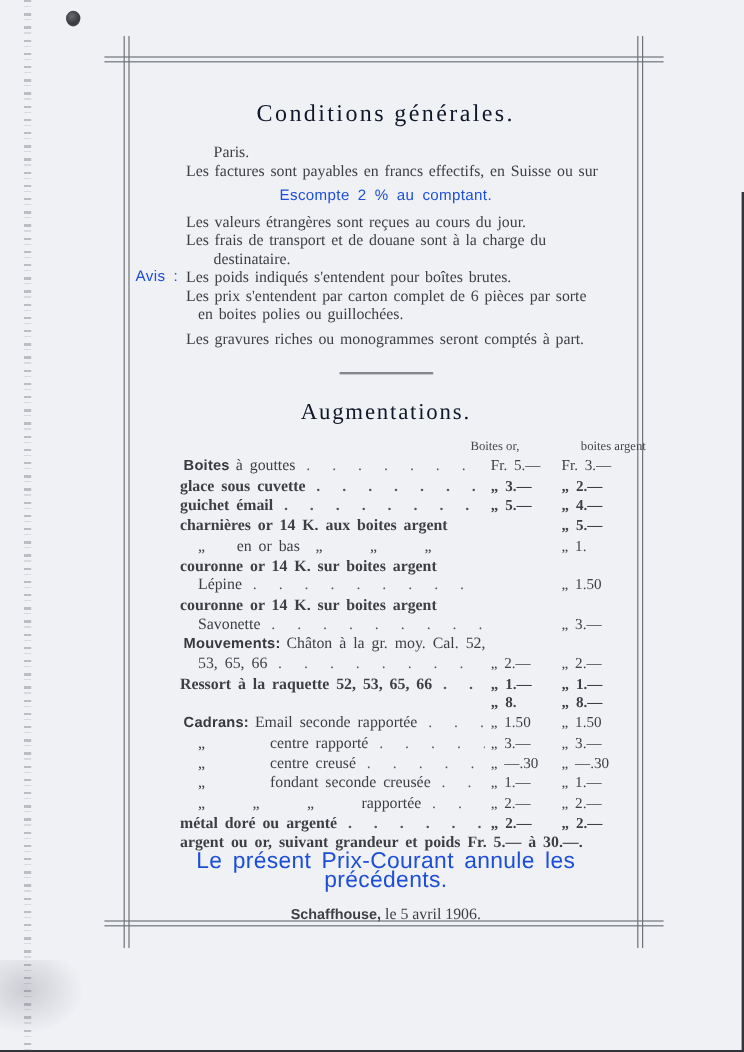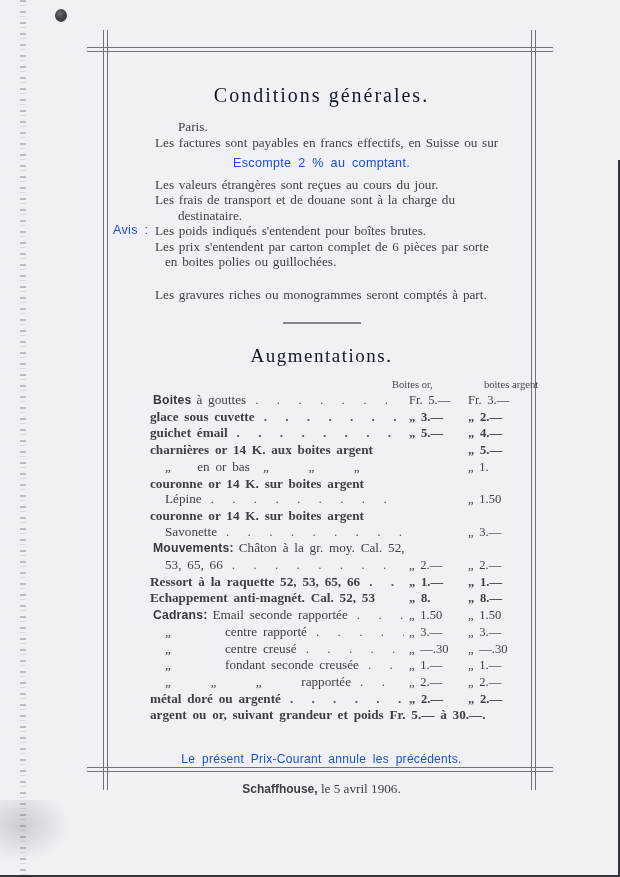--- a/index.html
+++ b/index.html
@@ -36,21 +36,21 @@
   .bsans{font-family:"Liberation Sans",sans-serif;font-weight:400;font-size:12.6px;
     letter-spacing:.3px;word-spacing:3px;color:#1d4ed8;}
   .line{word-spacing:1.5px;}
   .b2{padding-left:23px;}
   .b3{padding-left:10px;}
   .p{padding-left:42px;}
   .center{text-align:center;}
   .esc{margin:6px 0 5px;}
   .avisrow{display:flex;}
   .avispfx{width:42px;flex:0 0 auto;}
-  .grav{margin-top:17px;}
+  .grav{margin-top:5px;}
   .divider{width:78px;border-top:2px solid #84878d;margin:20px auto 0;}
   
   .tbl{margin-top:9px;}
   .hdr{display:flex;font-size:10.6px;line-height:14px;color:#45464b;gap:32px;}
   .hdr .sp{flex:1;}
   .h1{width:60px;flex:0 0 auto;white-space:nowrap;}
   .h2{width:46px;flex:0 0 auto;white-space:nowrap;}
   .row{display:flex;line-height:15.7px;word-spacing:2.5px;align-items:baseline;padding-left:40px;}
   .i1{padding-left:37px;font-weight:bold;}
   .i2{padding-left:52px;}
@@ -58,21 +58,21 @@
     font-weight:700;font-size:12.2px;letter-spacing:.2px;color:#38393e;}
   .pfx:empty{display:none;margin:0;}
   .ditto{flex:0 0 auto;display:inline-block;width:60px;}
   .lbl{flex:0 0 auto;white-space:nowrap;}
   .leader{flex:1 1 0;overflow:hidden;white-space:nowrap;margin:0 4px 0 9px;color:#55565c;}
   .leader::after{content:". . . . . . . . . . . . . . . . . . . . . . . . . . . .";word-spacing:15px;}
   .sp{flex:1 1 0;}
   .c1{width:58px;flex:0 0 auto;white-space:nowrap;font-size:12.6px;padding-left:1px;}
   .c2{width:62px;flex:0 0 auto;white-space:nowrap;font-size:12.6px;padding-left:1px;}
   
-  .notice{margin-top:29px;font-size:12px;}
+  .notice{margin-top:0;font-size:19px;}
   .dateline{margin-top:13px;font-size:13.2px;}
   .dateline .place{font-family:"Liberation Sans",sans-serif;font-weight:700;font-size:12px;}
 </style>
 </head>
 <body>
 
 <div class="punch"></div>
 <div class="binding"></div>
 <div class="smudge"></div>
 <div class="edge-r"></div>
@@ -185,21 +185,20 @@
       <span class="c1">„ 2.—</span>
       <span class="c2">„ 2.—</span>
     </div>
     <div class="row i1">
       <span class="lbl">Ressort à la raquette 52, 53, 65, 66</span>
       <span class="leader"></span>
       <span class="c1">„ 1.—</span>
       <span class="c2">„ 1.—</span>
     </div>
     <div class="row i1">
-      <span class="lbl">Echappement anti-magnét. Cal. 52, 53</span>
       <span class="sp"></span>
       <span class="c1">„ 8.</span>
       <span class="c2">„ 8.—</span>
     </div>
     <div class="row">
       <span class="pfx">Cadrans:</span>
       <span class="lbl">Email seconde rapportée</span>
       <span class="leader"></span>
       <span class="c1">„ 1.50</span>
       <span class="c2">„ 1.50</span>

